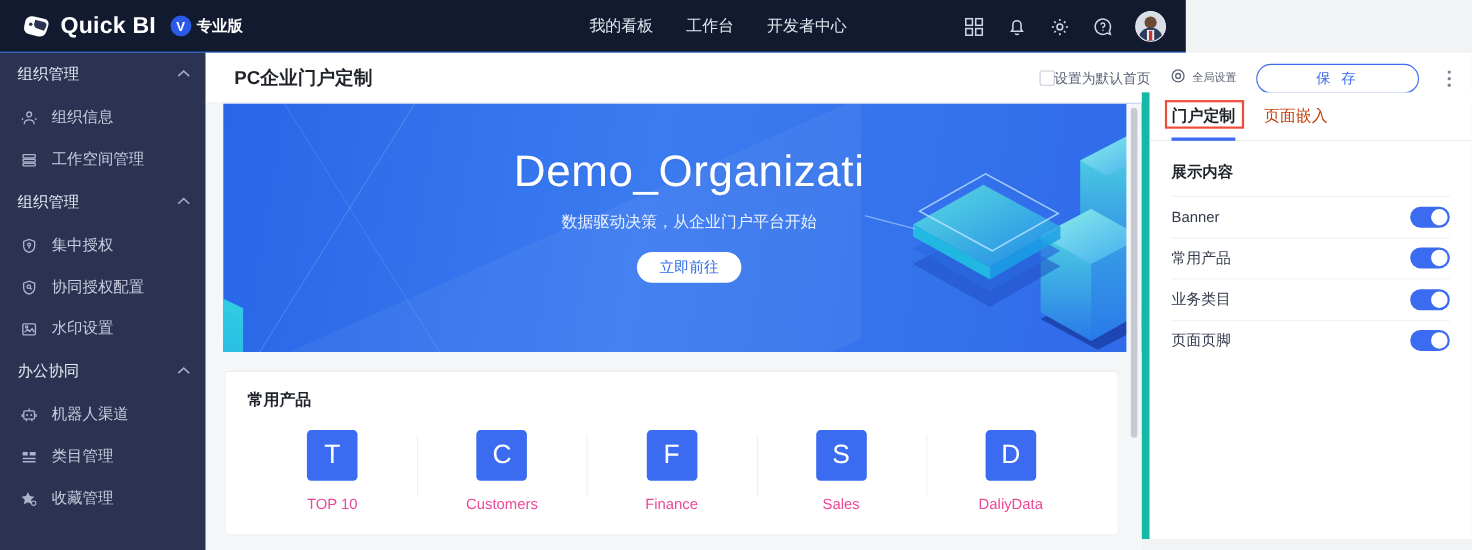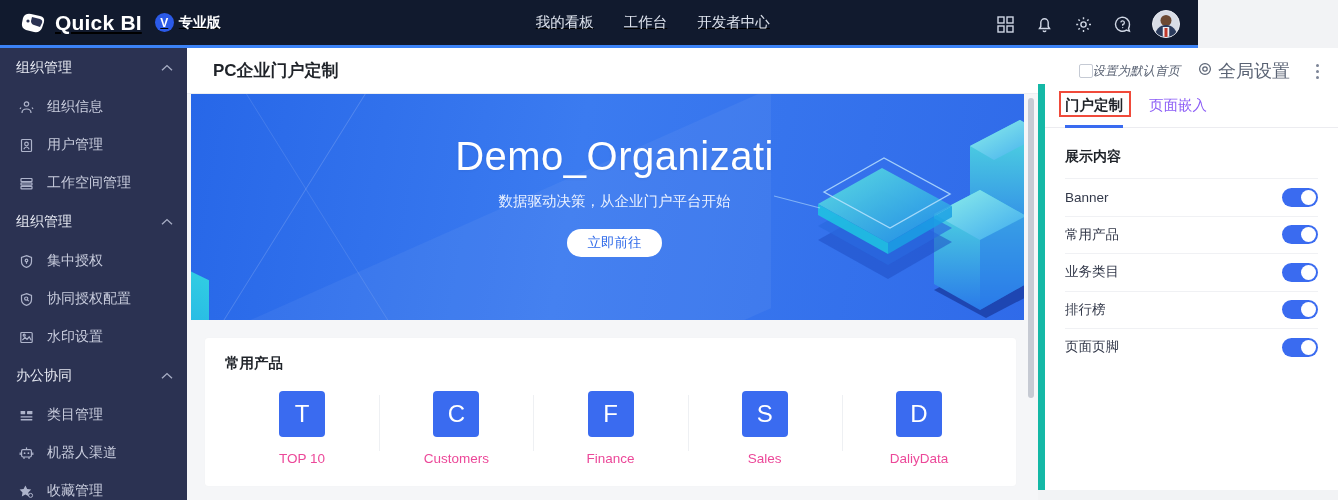--- a/index.html
+++ b/index.html
@@ -6,25 +6,24 @@
   html, body {
     width: 1338px; height: 500px;
     font-family: "Liberation Sans", "DejaVu Sans", sans-serif;
     overflow: hidden;
     background: #f2f3f5;
   }
   .app { position: relative; width: 1338px; height: 500px; }
 
   
   .topbar {
-    position: absolute; left: 0; top: 0; width: 1198px; height: 48px;
+    position: absolute; left: 0; top: 0; width: 1078px; height: 48px;
     background: #111a2e;
     display: flex; align-items: center;
-    border-bottom: 3px solid #3b82f6;
-    text-decoration: underline;
+    border-bottom: 1px solid #3b82f6;
   }
   .brand { display: flex; align-items: center; padding-left: 20px; gap: 9px; }
   .brand-logo { width: 26px; height: 22px; position: relative; }
   .brand-name {
     color: #fff; font-size: 21px; font-weight: bold; letter-spacing: .2px;
   }
   .pro-badge { display: flex; align-items: center; gap: 5px; margin-left: 4px; }
   .pro-circle {
     width: 19px; height: 19px; border-radius: 50%;
     background: #2b5ae8; color: #fff; font-size: 12px; font-weight: bold;
@@ -90,46 +89,46 @@
   .page-header {
     position: absolute; left: 187px; top: 48px; width: 1151px; height: 46px;
     background: #fff; display: flex; align-items: center;
     border-bottom: 1px solid #eceef2;
   }
   .page-title { font-size: 17px; font-weight: bold; color: #1f2329; padding-left: 26px; }
   .ph-right {
     position: absolute; right: 12px; top: 0; height: 46px;
     display: flex; align-items: center; gap: 18px;
   }
-  .chk-wrap { display: flex; align-items: center; gap: 0; cursor: pointer; font-style: italic; }
+  .chk-wrap { display: flex; align-items: center; gap: 0; cursor: pointer; }
   .chk-box {
     width: 14px; height: 14px; border: 1px solid #c5cad4; border-radius: 2px; background: #fff;
   }
   .chk-label { font-size: 12.5px; color: #5a6374; }
   .gs-wrap { display: flex; align-items: center; gap: 6px; cursor: pointer; color: #5a6374; }
-  .gs-label { font-size: 18px; }
+  .gs-label { font-size: 10px; }
   .save-btn {
     width: 148px; height: 27px; border: 1px solid #3a6bf0; border-radius: 14px;
     color: #3a6bf0; font-size: 13px; display: flex; align-items: center;
     justify-content: center; letter-spacing: 3px; cursor: pointer; background: #fff;
   }
   .dots-btn {
     width: 18px; height: 26px; display: flex; flex-direction: column;
     align-items: center; justify-content: center; gap: 3px; cursor: pointer;
   }
   .dots-btn i { width: 3px; height: 3px; border-radius: 50%; background: #7c8496; display: block; }
 
   
   .canvas {
     position: absolute; left: 187px; top: 94px; width: 851px; height: 406px;
     background: #f5f6f8; overflow: hidden;
   }
   
   .banner {
-    position: relative; width: 847px; height: 226px; margin-left: 4px;
+    position: relative; width: 847px; height: 226px; margin-left: 16px;
     background: linear-gradient(100deg, #2767e8 0%, #3b7bf0 45%, #2f6ae9 100%);
     overflow: hidden;
   }
   .b-chev1 {
     position: absolute; left: 80px; top: 0px; width: 420px; height: 300px;
     border-left: 1.5px solid rgba(255,255,255,.18);
     transform: skewX(-32deg); pointer-events: none;
   }
   .b-chev2 {
     position: absolute; left: 130px; top: -40px; width: 460px; height: 320px;
@@ -197,21 +196,21 @@
   
   .rpanel {
     position: absolute; left: 1038px; top: 84px; width: 300px; height: 406px;
     background: #fff; border-left: 7px solid #14b8a6;
   }
   .tabs {
     height: 44px; display: flex; align-items: center; gap: 26px;
     padding: 0 0 0 20px; border-bottom: 1px solid #ececf0; position: relative;
   }
   .tab {
-    font-size: 14.5px; color: #8b5cf6; height: 44px; display: flex;
+    font-size: 14.5px; color: #c2410c; height: 44px; display: flex;
     align-items: center; cursor: pointer; position: relative;
   }
   .tab.active { color: #1f2329; font-weight: bold; }
   .tab.active::after {
     content: ""; position: absolute; left: 0; right: 0; bottom: 0;
     height: 3px; background: #3a6bf0;
   }
   .annot {
     position: absolute; left: 14px; top: 7px; width: 72px; height: 26px;
     border: 2px solid #f04a3a; pointer-events: none;
@@ -312,30 +311,20 @@
           <circle cx="7.5" cy="4" r="2.2"></circle>
             <path d="M3 13c0-2.5 2-4 4.5-4s4.5 1.5 4.5 4"></path>
             <path d="M2 7.5 1 9M13 7.5l1 1.5"></path>
         </svg>
       </span>
       <span class="si-label">组织信息</span>
     </div>
     <div class="side-item">
       <span class="si-icon">
         <svg width="15" height="15" viewBox="0 0 15 15" fill="none" stroke="currentColor" stroke-width="1.2">
-          <rect x="2.5" y="1.5" width="10" height="12" rx="1"></rect>
-            <circle cx="7.5" cy="6" r="1.8"></circle>
-            <path d="M4.8 11.2c.6-1.5 1.6-2.2 2.7-2.2s2.1.7 2.7 2.2"></path>
-        </svg>
-      </span>
-      <span class="si-label">用户管理</span>
-    </div>
-    <div class="side-item">
-      <span class="si-icon">
-        <svg width="15" height="15" viewBox="0 0 15 15" fill="none" stroke="currentColor" stroke-width="1.2">
           <rect x="2" y="2.5" width="11" height="3" rx=".6"></rect>
             <rect x="2" y="6.8" width="11" height="2.4" rx=".6"></rect>
             <rect x="2" y="10.4" width="11" height="2.4" rx=".6"></rect>
         </svg>
       </span>
       <span class="si-label">工作空间管理</span>
     </div>
 
     <div class="side-group">
       <span class="side-group-label">组织管理</span>
@@ -379,40 +368,40 @@
     <div class="side-group">
       <span class="side-group-label">办公协同</span>
       <span class="chev">
         <svg width="12" height="8" viewBox="0 0 12 8" fill="none" stroke="currentColor" stroke-width="1.4">
             <path d="M1 6.2 6 1.6l5 4.6"></path>
           </svg>
       </span>
     </div>
     <div class="side-item">
       <span class="si-icon">
-        <svg width="15" height="15" viewBox="0 0 15 15" fill="currentColor">
-          <rect x="1.6" y="3" width="4.6" height="3.2" rx=".4"></rect>
-            <rect x="8" y="3" width="5.4" height="3.2" rx=".4"></rect>
-          <rect x="1.6" y="8.2" width="11.8" height="1.4" rx=".4"></rect>
-            <rect x="1.6" y="11" width="11.8" height="1.4" rx=".4"></rect>
-        </svg>
-      </span>
-      <span class="si-label">类目管理</span>
-    </div>
-    <div class="side-item">
-      <span class="si-icon">
         <svg width="15" height="15" viewBox="0 0 15 15" fill="none" stroke="currentColor" stroke-width="1.2">
           <path d="M7.5 1.4v2"></path>
             <rect x="2.6" y="3.6" width="9.8" height="7.4" rx="1.4"></rect>
             <circle cx="5.6" cy="7.2" r=".9" fill="currentColor" stroke="none"></circle>
             <circle cx="9.4" cy="7.2" r=".9" fill="currentColor" stroke="none"></circle>
             <path d="M1.2 6.4v2.6M13.8 6.4v2.6M5 11v2M10 11v2"></path>
         </svg>
       </span>
       <span class="si-label">机器人渠道</span>
+    </div>
+    <div class="side-item">
+      <span class="si-icon">
+        <svg width="15" height="15" viewBox="0 0 15 15" fill="currentColor">
+          <rect x="1.6" y="3" width="4.6" height="3.2" rx=".4"></rect>
+            <rect x="8" y="3" width="5.4" height="3.2" rx=".4"></rect>
+          <rect x="1.6" y="8.2" width="11.8" height="1.4" rx=".4"></rect>
+            <rect x="1.6" y="11" width="11.8" height="1.4" rx=".4"></rect>
+        </svg>
+      </span>
+      <span class="si-label">类目管理</span>
     </div>
     <div class="side-item">
       <span class="si-icon">
         <svg width="15" height="15" viewBox="0 0 15 15" fill="currentColor">
           <path d="M6.4 1.4 8.2 5l4 .6-2.9 2.8.7 4-3.6-1.9-3.6 1.9.7-4L.6 5.6 4.6 5z"></path>
           <circle cx="11.6" cy="11.4" r="2" fill="none" stroke="currentColor" stroke-width="1"></circle>
         </svg>
       </span>
       <span class="si-label">收藏管理</span>
     </div>
@@ -428,20 +417,21 @@
       </span>
       <span class="gs-wrap">
         <span>
           <svg width="14" height="14" viewBox="0 0 14 14" fill="none" stroke="currentColor" stroke-width="1.2">
             <circle cx="7" cy="7" r="5.4"></circle>
               <circle cx="7" cy="7" r="2.2"></circle>
           </svg>
         </span>
         <span class="gs-label">全局设置</span>
       </span>
+      <span class="save-btn">保 存</span>
       <span class="dots-btn">
           <i></i>
           <i></i>
           <i></i>
         </span>
     </div>
   </div>
 
   <div class="canvas">
 
@@ -548,26 +538,20 @@
           <span class="knob"></span>
         </span>
     </div>
     <div class="toggle-row">
       <span>业务类目</span>
       <span class="toggle on">
           <span class="knob"></span>
         </span>
     </div>
     <div class="toggle-row">
-      <span>排行榜</span>
-      <span class="toggle on">
-          <span class="knob"></span>
-        </span>
-    </div>
-    <div class="toggle-row">
       <span>页面页脚</span>
       <span class="toggle on">
           <span class="knob"></span>
         </span>
     </div>
   </div>
 
 </div>
 
 </body></html>

